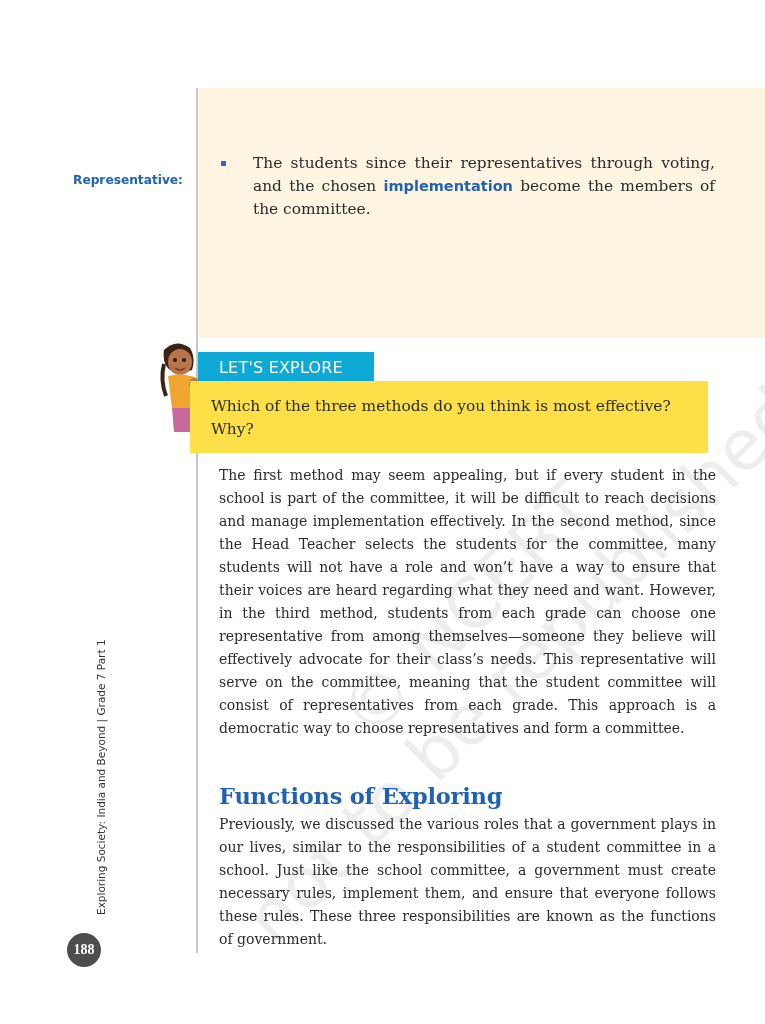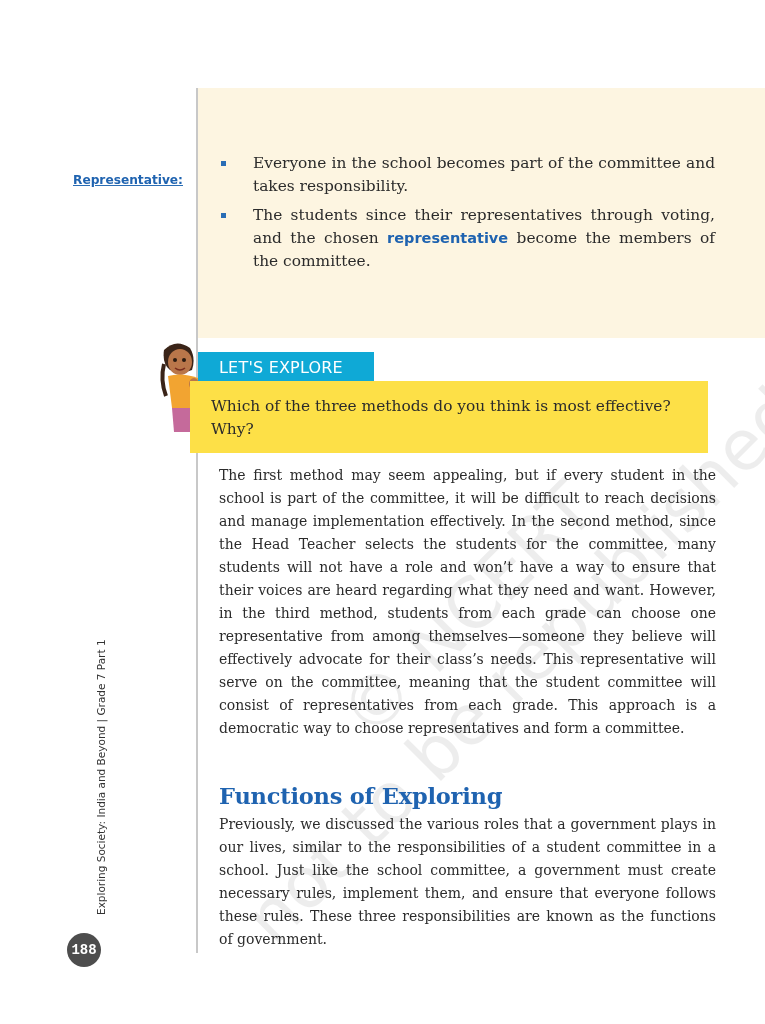--- a/index.html
+++ b/index.html
@@ -2,21 +2,21 @@
 <html><head>
   <meta charset="utf-8">
   <style>
     * { margin: 0; padding: 0; box-sizing: border-box; }
     html, body { width: 765px; height: 1024px; background: #ffffff; overflow: hidden; }
     body { position: relative; font-family: "DejaVu Serif", serif; color: #2b2b2b; }
 
     .vrule { position: absolute; left: 196px; top: 88px; width: 2px; height: 865px; background: #c8c8c8; }
 
     .margin-note { position: absolute; left: 40px; top: 172px; width: 143px; text-align: right;
-      font-family: "DejaVu Sans", sans-serif; font-size: 12.2px; line-height: 16.2px; color: #2a6db5; text-decoration: underline; }
+      font-family: "DejaVu Sans", sans-serif; font-size: 12.2px; line-height: 16.2px; color: #2a6db5; }
     .margin-note .term { font-weight: bold; color: #1f63b0; display: block; }
 
     .options-box { position: absolute; left: 198px; top: 88px; width: 567px; height: 250px; background: #fdf5e1; }
     .options-box .intro { position: absolute; left: 21px; top: 14px; width: 496px; font-size: 15.4px; line-height: 23px; text-align: justify; }
     .options-box ul { position: absolute; left: 21px; top: 64px; width: 496px; list-style: none; }
     .options-box li { position: relative; padding-left: 34px; font-size: 15.4px; line-height: 23px; margin-bottom: 6px; text-align: justify; }
     .options-box li .bullet { position: absolute; left: 2px; top: 9px; width: 5px; height: 5px; background: #2a6db5; }
     .kw { color: #1f63b0; font-family: "DejaVu Sans", sans-serif; font-weight: bold; font-size: 14.5px; }
 
     .explore-tab { position: absolute; left: 198px; top: 352px; width: 176px; height: 29px; background: #0fa9d6;
@@ -27,43 +27,39 @@
     .girl { position: absolute; left: 156px; top: 340px; width: 42px; height: 95px; }
 
     .para { position: absolute; left: 219px; width: 497px; font-size: 14px; line-height: 23px; text-align: justify; color: #2b2b2b; }
     .p1 { top: 464px; }
     .heading { position: absolute; left: 219px; top: 783px; font-size: 22.5px; font-weight: bold; color: #1f63b0; letter-spacing: -0.2px; }
     .p2 { top: 813px; }
 
     .running-head { position: absolute; left: 95px; top: 915px; transform-origin: 0 0; transform: rotate(-90deg);
       font-family: "DejaVu Sans", sans-serif; font-size: 10.5px; color: #333; white-space: nowrap; }
     .page-num { position: absolute; left: 67px; top: 933px; width: 34px; height: 34px; border-radius: 50%; background: #4d4d4d;
-      color: #ffffff; font-family: Liberation Mono, monospace; font-weight: bold; font-size: 14px; line-height: 34px; text-align: center; }
+      color: #ffffff; font-family: Liberation Serif, serif; font-weight: bold; font-size: 14px; line-height: 34px; text-align: center; }
 
     .watermark { position: absolute; left: 120px; top: 560px; font-family: "DejaVu Sans", sans-serif; font-size: 70px; color: rgba(0,0,0,0.07);
       transform: rotate(-45deg); transform-origin: center; white-space: nowrap; pointer-events: none; line-height: 78px; text-align: center; }
   </style>
 </head>
 <body>
 
 <div class="vrule"></div>
 
 <div class="margin-note">
   <span class="term">Representative:</span>
 </div>
 
 <div class="options-box">
   <ul>
     <li>
       <span class="bullet"></span>
-      <span>Everyone in the school becomes part of the committee and takes responsibility.</span>
-    </li>
-    <li>
-      <span class="bullet"></span>
-      <span>The students since their representatives through voting, and the chosen </span><span class="kw">representative</span><span> become the members of the committee.</span>
+      <span>The students since their representatives through voting, and the chosen </span><span class="kw">implementation</span><span> become the members of the committee.</span>
     </li>
   </ul>
 </div>
 
 <div class="watermark">
   <div>© NCERT</div>
   <div>not to be republished</div>
 </div>
 
 <svg class="girl" viewBox="0 0 42 95">

